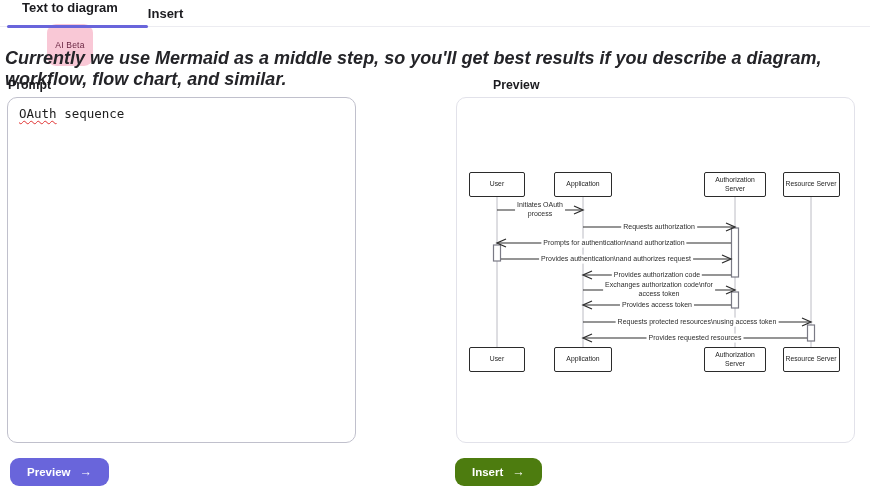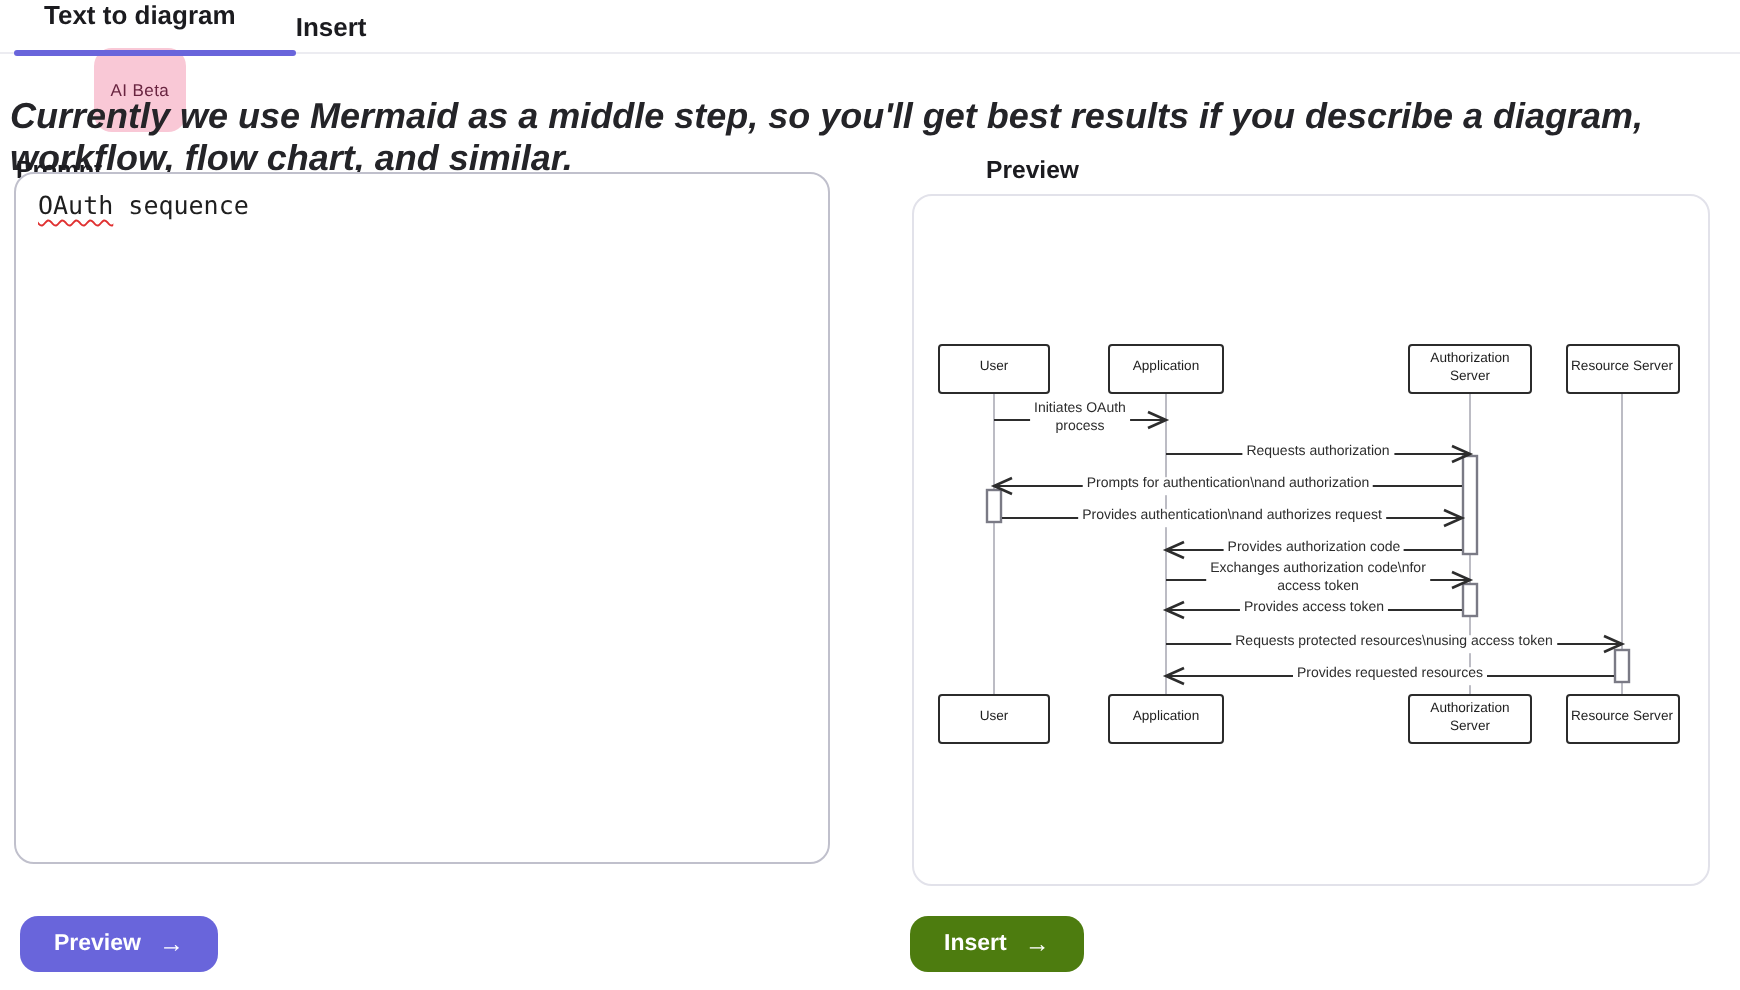--- a/index.html
+++ b/index.html
@@ -24,21 +24,21 @@
   
   .desc { position:absolute; left:5px; top:48px; width:862px;
     font-size:18px; font-style:italic; font-weight:600; color:#242428; }
 
   
   .col-label { position:absolute; top:78px; font-size:12.3px; font-weight:700; color:#1b1b1f; }
   .prompt-label { left:8px; }
   .preview-label { left:457px;margin-left:36px; }
 
   
-  .prompt-box { position:absolute; left:7px; top:86px; width:408px; height:346px;
+  .prompt-box { position:absolute; left:7px; top:97px; width:349px; height:346px;
     box-sizing:border-box; border:1px solid #c0c0cc; border-radius:10px; background:#fff;
     padding:8px 11px; font-family:"DejaVu Sans Mono", monospace; font-size:12.5px;
     color:#1e1e1e; white-space:pre-wrap; cursor:text; }
   .misspelled { text-decoration:underline; text-decoration-style:wavy;
     text-decoration-color:#e03131; text-decoration-thickness:1px; text-underline-offset:2px; }
 
   
   .preview-panel { position:absolute; left:456px; top:97px; width:399px; height:346px;
     box-sizing:border-box; border:1px solid #e2e2ea; border-radius:10px; background:#fff;
     overflow:hidden; }

